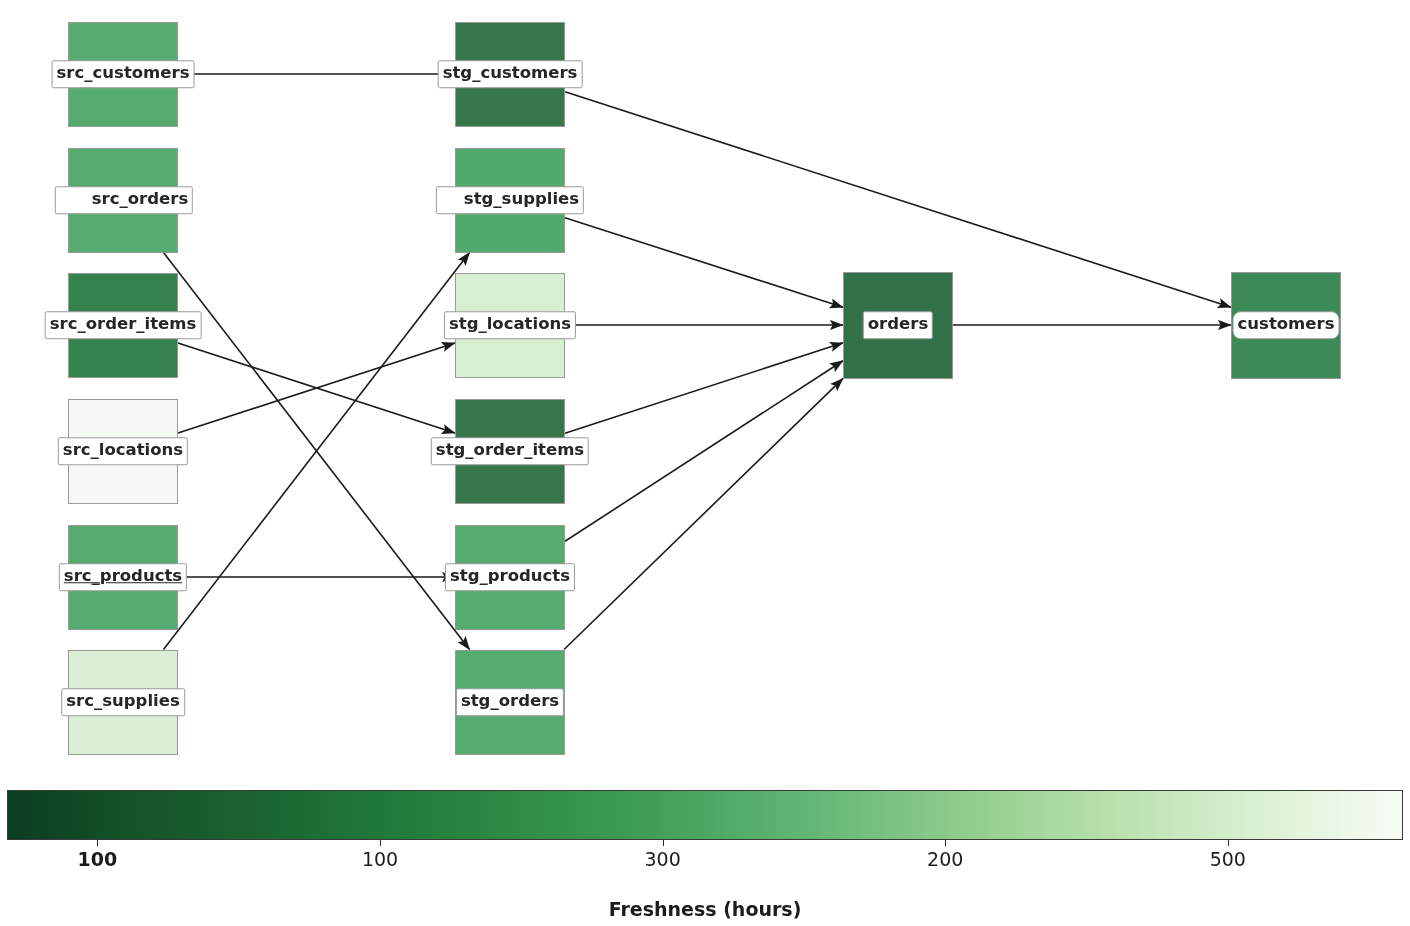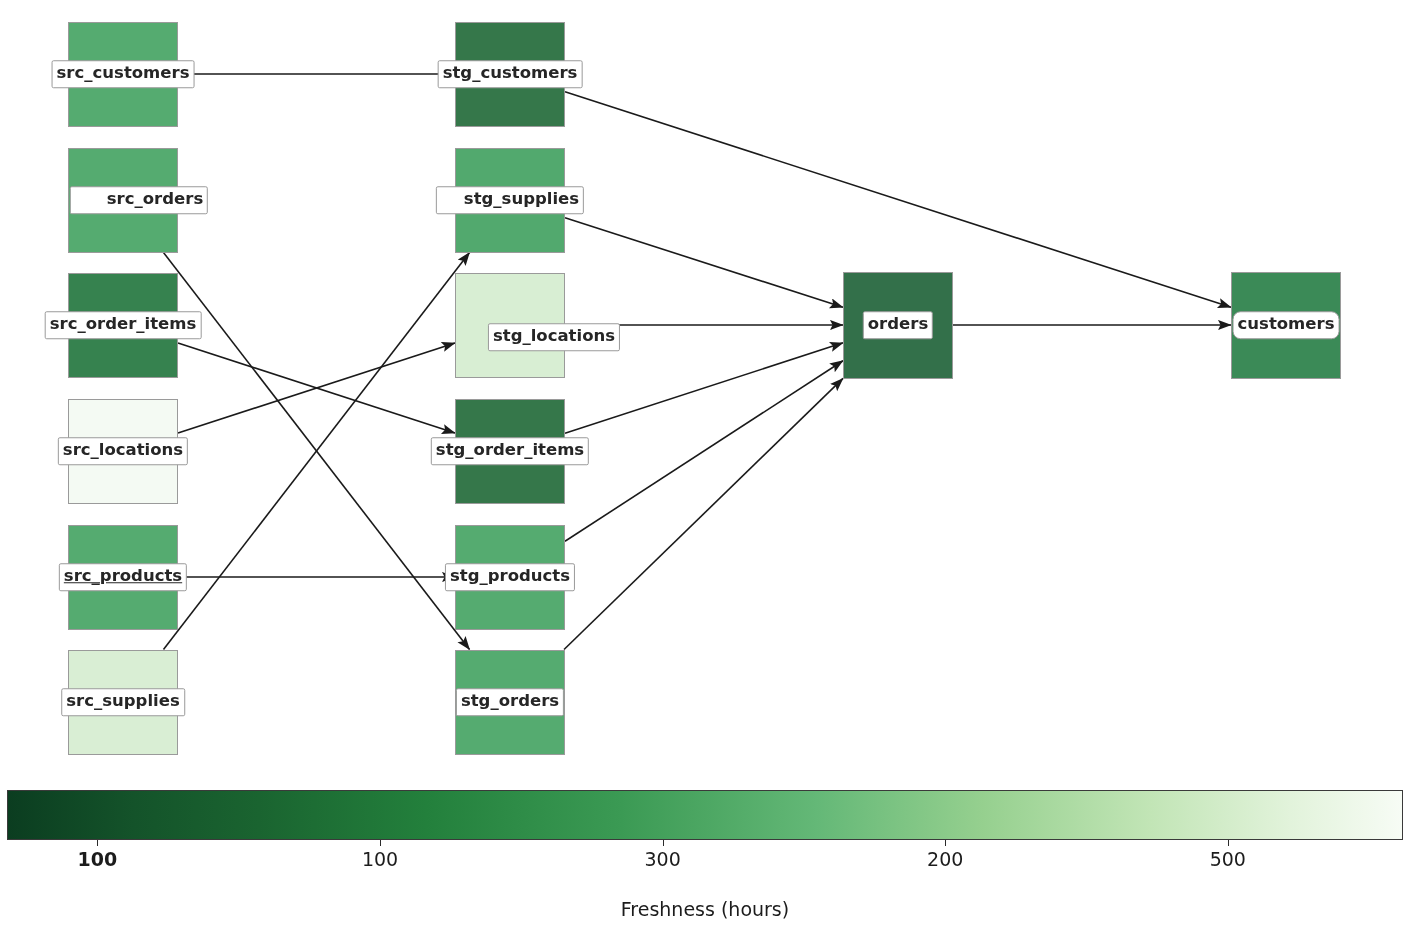--- a/index.html
+++ b/index.html
@@ -92,20 +92,21 @@
   }
   #cb-axis-label {
     position: absolute;
     top: 112px;
     left: 0;
     width: 1410px;
     text-align: center;
     font-family: "DejaVu Sans", sans-serif;
     font-size: 19px;
     color: #1c1c1c;
+    font-weight: bold;
   }
 </style>
 </head>
 <body>
 
 <div id="canvas">
 
   <div id="graph-area">
     <svg id="edge-layer" viewBox="0 0 1410 790" width="1410" height="790">
       <defs>
@@ -140,28 +141,28 @@
         <div class="node" style="left: 455px; top: 147.5px; width: 110px; height: 105px; background: rgb(82, 169, 110);"></div>
         <div class="node" style="left: 455px; top: 272.5px; width: 110px; height: 105px; background: rgb(216, 238, 211);"></div>
         <div class="node" style="left: 455px; top: 398.5px; width: 110px; height: 105px; background: rgb(53, 119, 74);"></div>
         <div class="node" style="left: 455px; top: 524.5px; width: 110px; height: 105px; background: rgb(85, 171, 112);"></div>
         <div class="node" style="left: 455px; top: 649.5px; width: 110px; height: 105px; background: rgb(85, 171, 112);"></div>
         <div class="node" style="left: 843px; top: 271.5px; width: 110px; height: 107px; background: rgb(51, 112, 74);"></div>
         <div class="node" style="left: 1231px; top: 271.5px; width: 110px; height: 107px; background: rgb(59, 138, 87);"></div>
       </div>
     <div id="labels-g">
         <div class="node-label" style="left: 123px; top: 74px;">src_customers</div>
-        <div class="node-label" style="left: 139px; top: 200px; padding-left: 36px;">src_orders</div>
+        <div class="node-label" style="left: 124px; top: 200px; padding-left: 36px;">src_orders</div>
         <div class="node-label" style="left: 123px; top: 325px;">src_order_items</div>
         <div class="node-label" style="left: 123px; top: 451px;">src_locations</div>
         <div class="node-label" style="left: 123px; top: 577px; text-decoration: underline;">src_products</div>
         <div class="node-label" style="left: 123px; top: 702px;">src_supplies</div>
         <div class="node-label" style="left: 510px; top: 74px;">stg_customers</div>
         <div class="node-label" style="left: 510px; top: 200px; padding-left: 27px;">stg_supplies</div>
-        <div class="node-label" style="left: 510px; top: 337px; margin-left: 44px;">stg_locations</div>
+        <div class="node-label" style="left: 510px; top: 325px;">stg_locations</div>
         <div class="node-label" style="left: 510px; top: 451px;">stg_order_items</div>
         <div class="node-label" style="left: 510px; top: 577px;">stg_products</div>
         <div class="node-label" style="left: 510px; top: 702px;">stg_orders</div>
         <div class="node-label" style="left: 898px; top: 325px;">orders</div>
         <div class="node-label" style="left: 1286px; top: 325px; border-radius: 8px;">customers</div>
       </div>
   </div>
 
   <div id="colorbar-wrap">
     <div id="colorbar" style="background: linear-gradient(to right, rgb(11, 61, 32) 0%, rgb(20, 83, 42) 9%, rgb(26, 100, 48) 18%, rgb(35, 128, 60) 30%, rgb(59, 154, 84) 44%, rgb(100, 184, 119) 58%, rgb(150, 208, 143) 70%, rgb(194, 229, 182) 82%, rgb(226, 243, 219) 92%, rgb(247, 252, 245) 100%);"></div>

